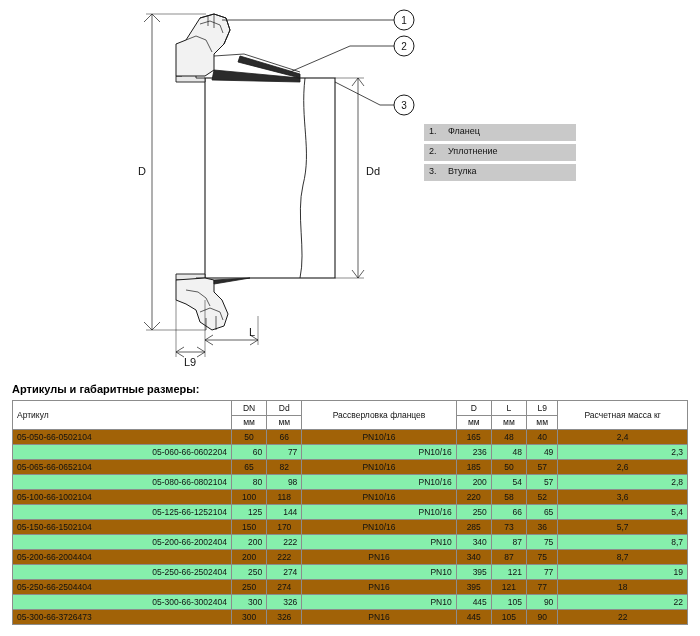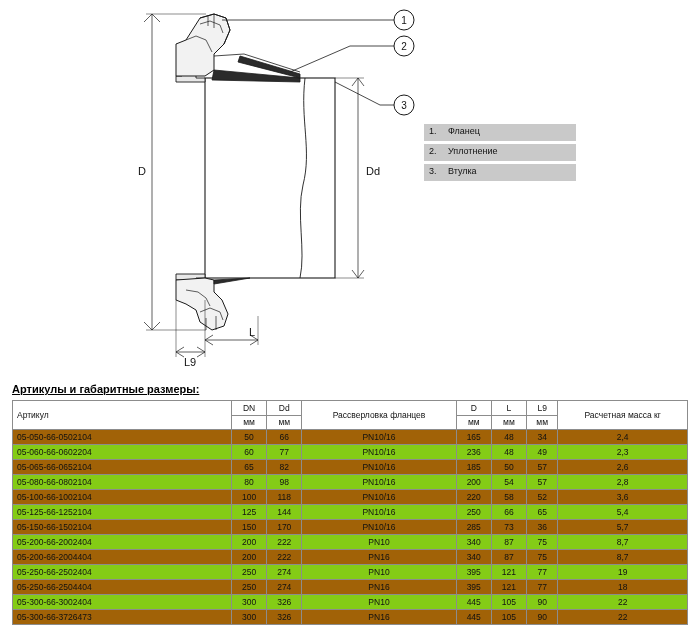--- a/index.html
+++ b/index.html
@@ -74,21 +74,20 @@
     position: absolute;
     left: 12px;
     top: 383px;
     width: 676px;
   }
   #table-caption {
     font-size: 11px;
     font-weight: bold;
     color: #000;
     margin-bottom: 5px;
-    text-decoration: underline;
   }
   table.spec {
     border-collapse: collapse;
     width: 676px;
     font-size: 8.5px;
     color: #111;
   }
   table.spec th, table.spec td {
     border: 1px solid #8c8c8c;
     padding: 0 4px;
@@ -107,21 +106,22 @@
     width: 210px;
   }
   table.spec .unit-row td {
     height: 13px;
     line-height: 13px;
   }
   table.spec tbody tr.shade td {
     background: #a16207;
   }
   table.spec tbody tr.plain td {
-    background: #84cc16;
+    background: #86efac;
+    text-align: right;
   }
   .hdr-tall {
     height: 28px;
     line-height: 13px;
     vertical-align: middle;
   }
 </style>
 </head>
 <body>
 
@@ -259,21 +259,21 @@
       </tr>
     </thead>
     <tbody id="table-body">
         <tr class="shade">
           <td class="col-art">05-050-66-0502104</td>
           <td>50</td>
           <td>66</td>
           <td>PN10/16</td>
           <td>165</td>
           <td>48</td>
-          <td>34</td>
+          <td>40</td>
           <td>2,4</td>
         </tr>
         <tr class="plain">
           <td class="col-art">05-060-66-0602204</td>
           <td>60</td>
           <td>77</td>
           <td>PN10/16</td>
           <td>236</td>
           <td>48</td>
           <td>49</td>

